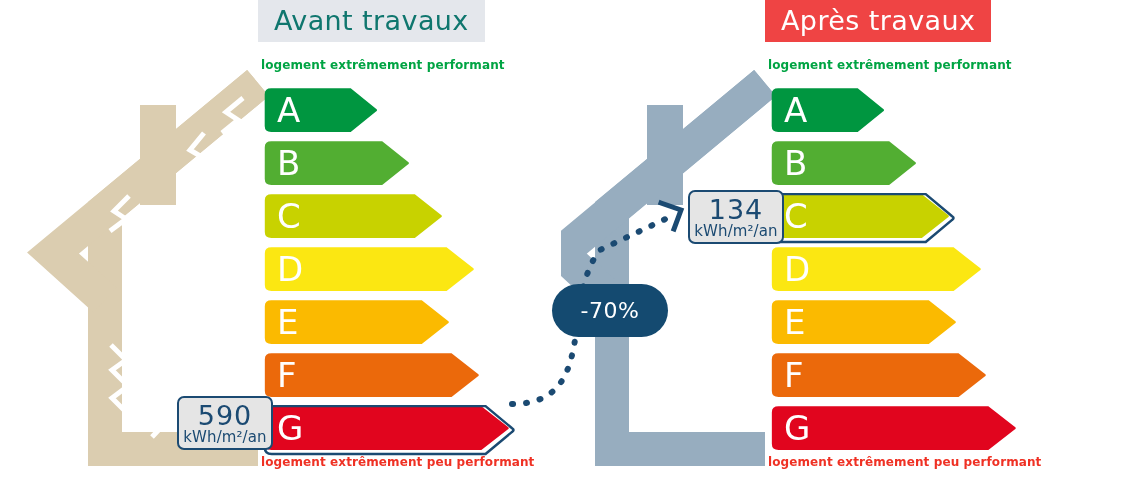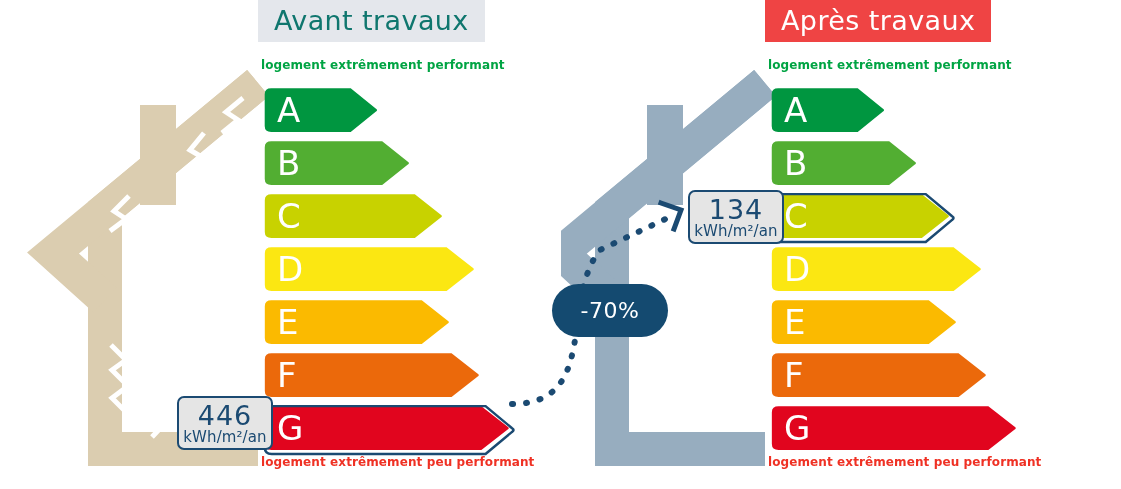--- a/index.html
+++ b/index.html
@@ -239,21 +239,21 @@
             <path d="M 7 0 H 225 L 252 24 Q 255 26 252 28 L 225 52 H 7 Q 0 52 0 45 V 7 Q 0 0 7 0 Z" fill="#e1051e"></path>
           <path d="M 7 0 H 225 L 252 24 Q 255 26 252 28 L 225 52 H 7 Q 0 52 0 45 V 7 Q 0 0 7 0 Z" fill="none" stroke="#1b4a72" stroke-width="2.6" transform="translate(2.5,2.5) scale(1.0196078431372548,1.0961538461538463) translate(-2.5,-2.5)"></path>
           </svg>
         <span class="bar-letter">G</span>
       </div>
     </div>
 
   <div class="caption caption-bottom">logement extrêmement peu performant</div>
 
   <div class="value-badge badge-before">
-    <span class="val">446</span>
+    <span class="val">590</span>
     <span class="unit">kWh/m²/an</span>
   </div>
 </div>
 
 <div class="panel panel-after">
 
   <svg class="house-svg" viewBox="0 0 560 489">
     <path d="M204 83 L51 210 L51 449 L204 449" fill="none" stroke="#97adbf" stroke-width="34" stroke-linejoin="miter"></path>
     <path d="M204 83 L0 253 L51 300" fill="none" stroke="#97adbf" stroke-width="34" stroke-linejoin="miter"></path>
     <rect x="86" y="105" width="36" height="100" fill="#97adbf"></rect>

